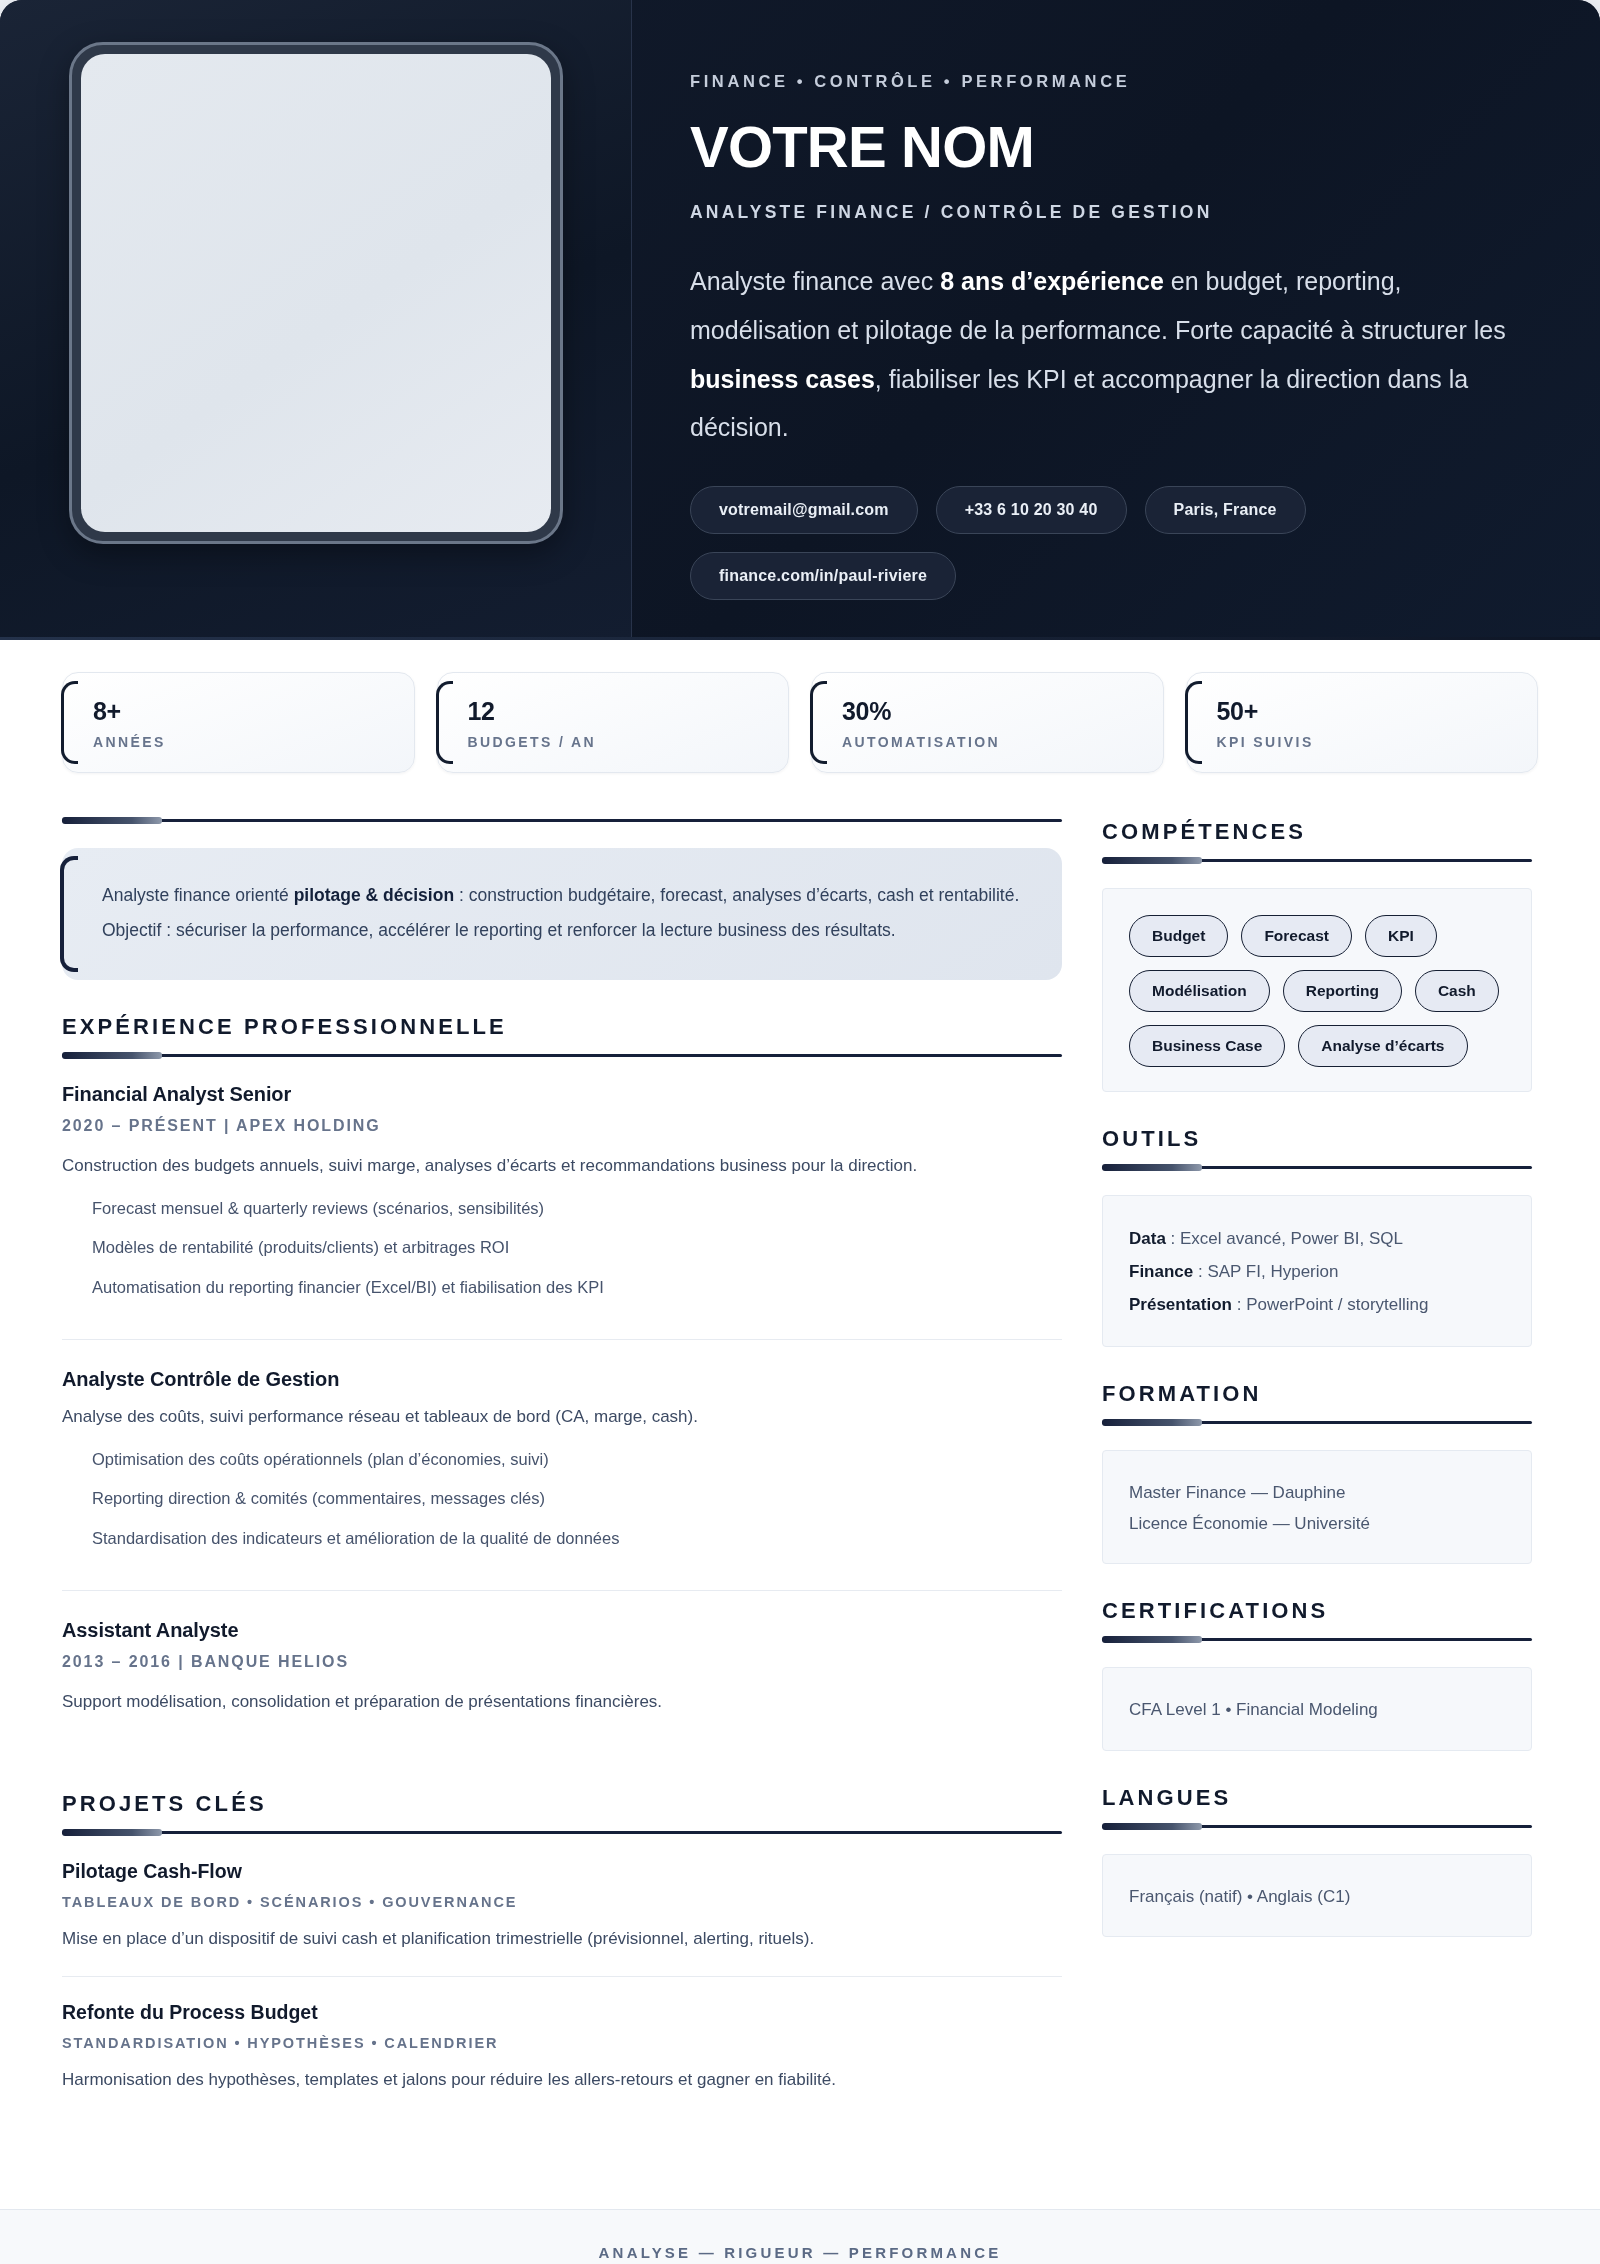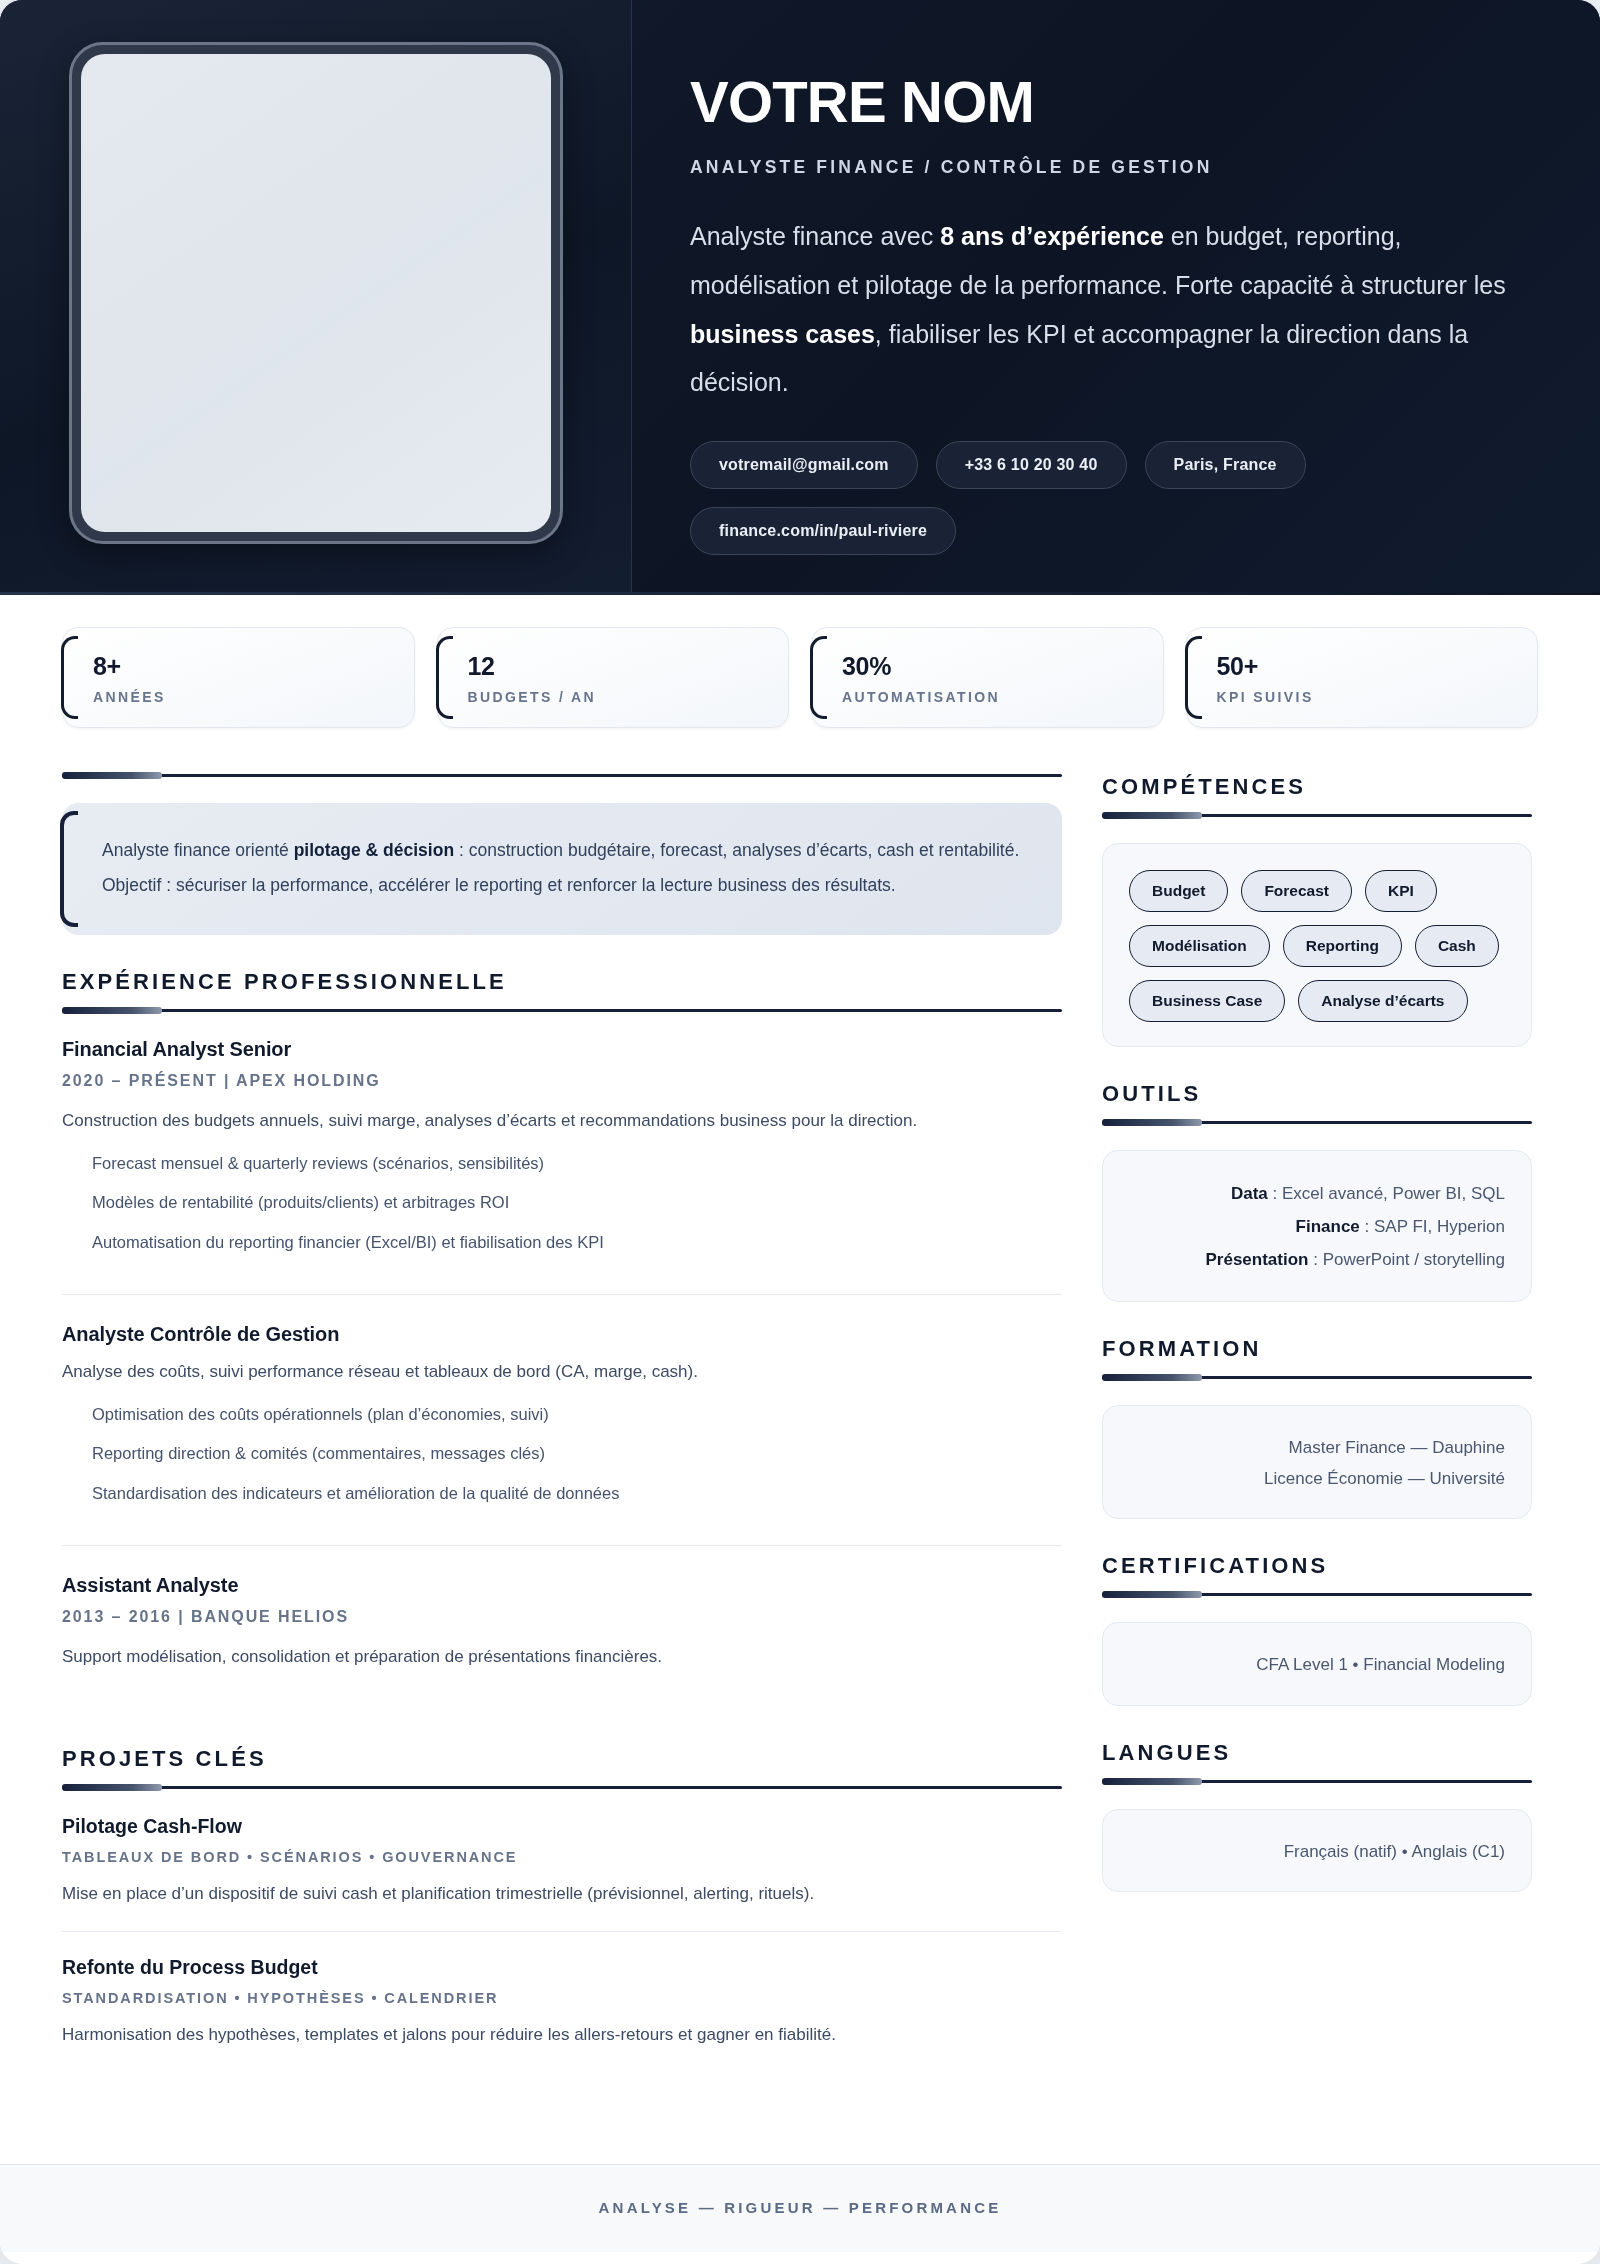--- a/index.html
+++ b/index.html
@@ -243,23 +243,22 @@
     letter-spacing:1.9px;
     text-transform:uppercase;
     margin-bottom:15px;
   }
   .proj-desc{ color:#3c4a63; font-size:17px; line-height:1.7; }
 
   
   .side-card{
     background:#f6f8fb;
     border:1px solid #e5eaf1;
-    border-radius:16px;
+    border-radius:4px;
     padding:26px 26px 24px 26px;
-    text-align:right;
   }
   .chips{ display:flex; flex-wrap:wrap; gap:13px; }
   .chip{
     background:#e6eaf3;
     border:1.8px solid #151f33;
     color:#111a2c;
     border-radius:999px;
     padding:11px 22px;
     font-size:15.5px;
     font-weight:700;
@@ -299,20 +298,21 @@
 
   <div class="header">
 
     <div class="photo-pane">
       <div class="photo-frame">
         <div class="photo-inner"></div>
       </div>
     </div>
 
     <div class="head-pane">
+      <div class="eyebrow">FINANCE • CONTRÔLE • PERFORMANCE</div>
       <div class="name">VOTRE NOM</div>
       <div class="role">ANALYSTE FINANCE / CONTRÔLE DE GESTION</div>
 
       <div class="summary">
         <span>Analyste finance avec </span><b>8 ans d’expérience</b><span> en budget, reporting, modélisation et pilotage de la performance. Forte capacité à structurer les </span><b>business cases</b><span>, fiabiliser les KPI et accompagner la direction dans la décision.</span>
       </div>
 
       <div class="pills">
         <span class="pill">votremail@gmail.com</span>
         <span class="pill">+33 6 10 20 30 40</span>

